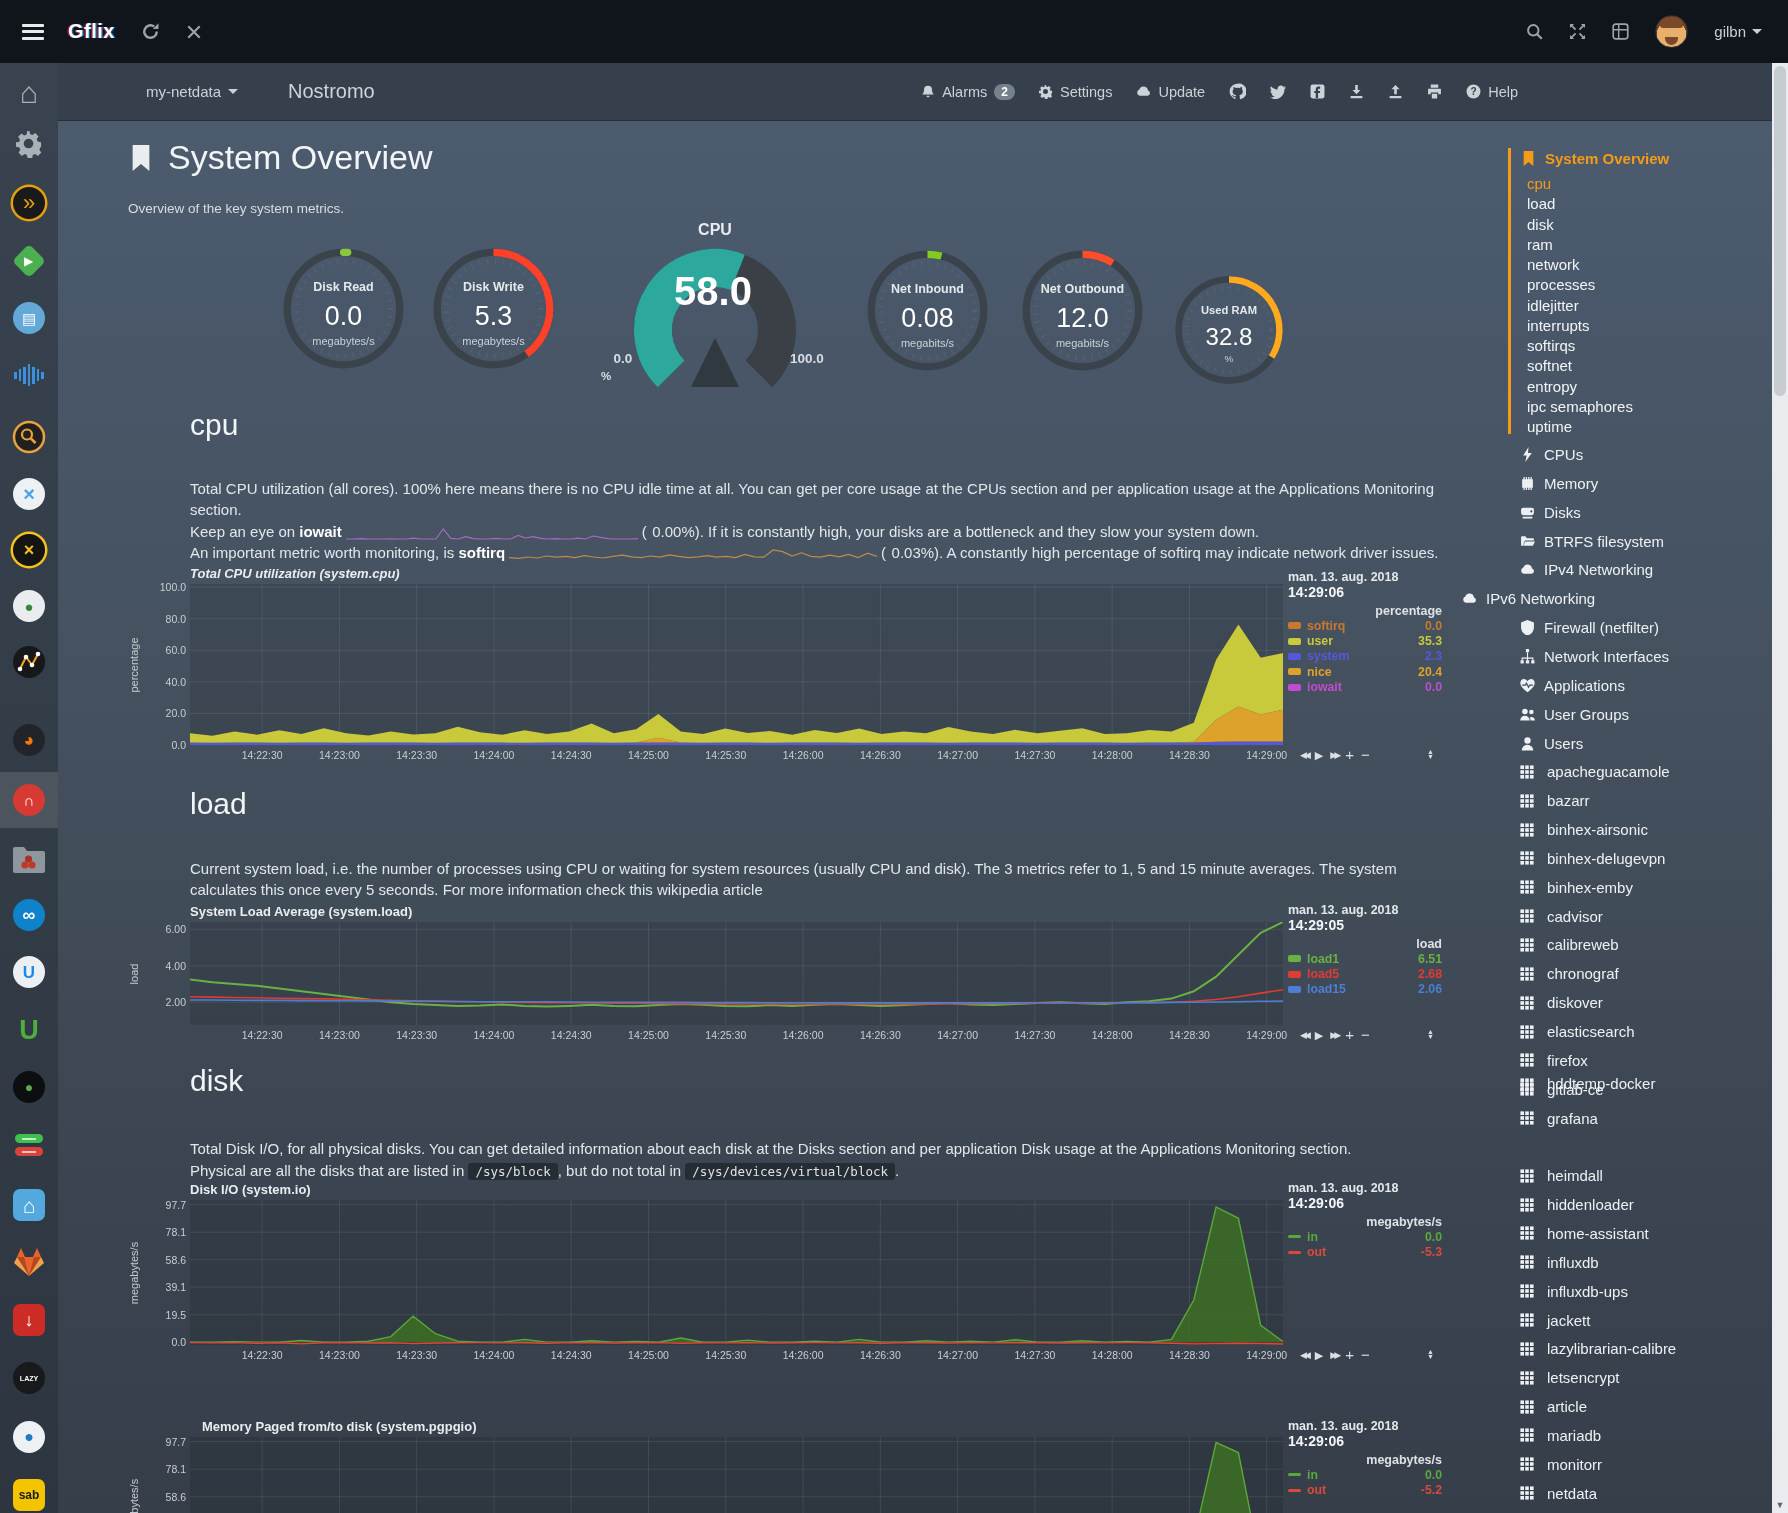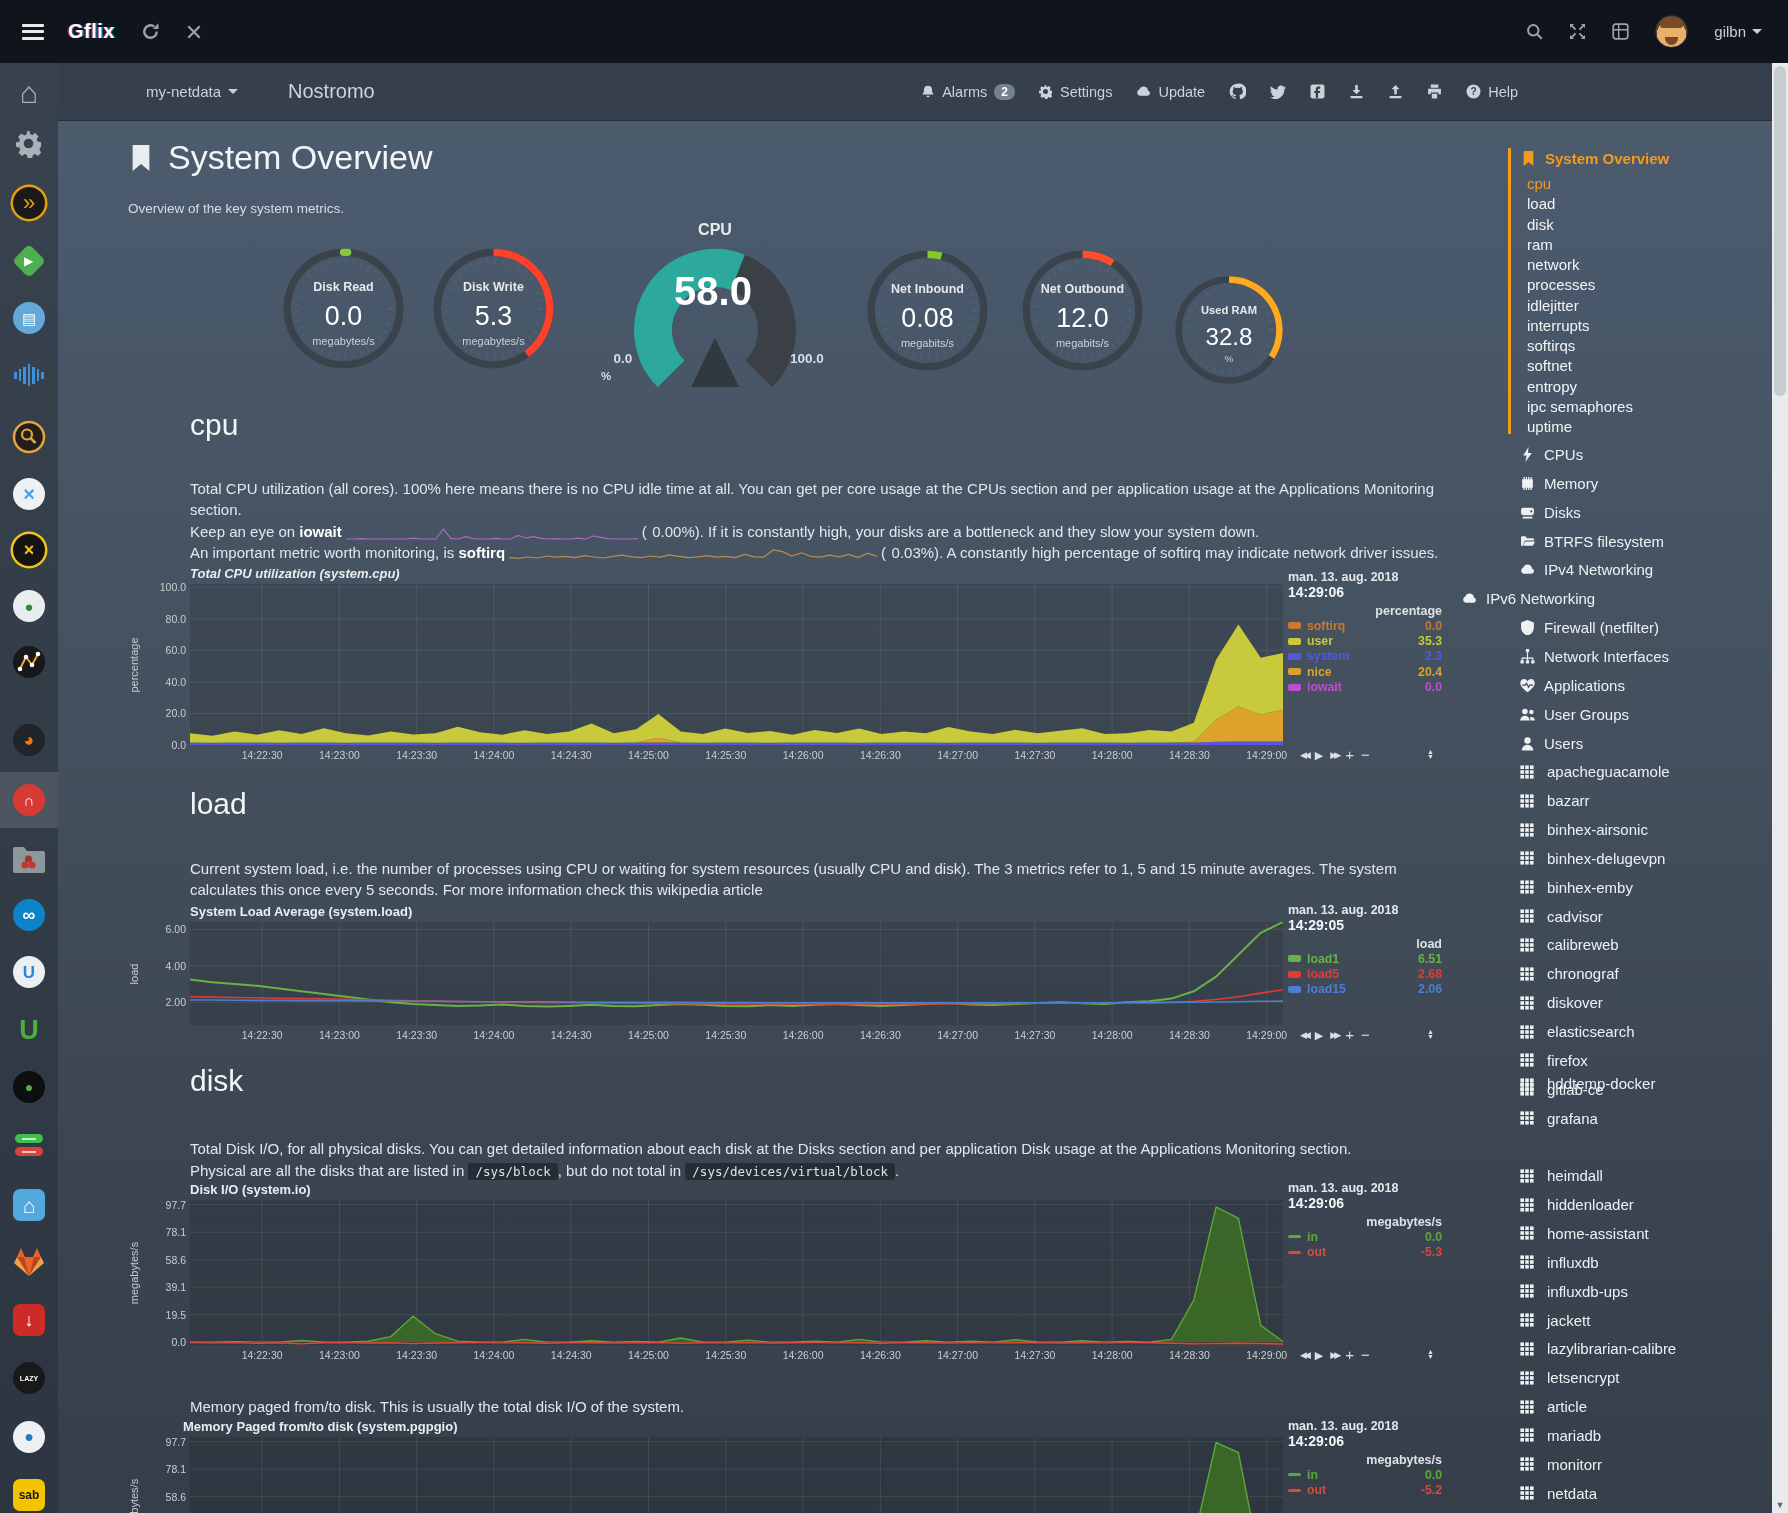--- a/index.html
+++ b/index.html
@@ -440,21 +440,20 @@
   <div class="abs sec-h" style="left:190px;top:787px">load</div>
   <div class="abs desc" style="left:190px;top:858px">
     <span>Current system load, i.e. the number of processes using CPU or waiting for system resources (usually CPU and disk). The 3 metrics refer to 1, 5 and 15 minute averages. The system calculates this once every 5 seconds. For more information check </span><span class="wlink">this wikipedia article</span>
   </div>
 
   <div class="abs sec-h" style="left:190px;top:1064px">disk</div>
   <div class="abs desc" style="left:190px;top:1138px"><span>Total Disk I/O, for all physical disks. You can get detailed information about each disk at the Disks section and per application Disk usage at the Applications Monitoring section.</span></div>
   <div class="abs desc nowrap" style="left:190px;top:1160px">
     <span>Physical are all the disks that are listed in </span><span class="code">/sys/block</span><span>, but do not total in </span><span class="code">/sys/devices/virtual/block</span><span>.</span>
   </div>
-  <div class="abs desc" style="left:190px;top:1396px">Memory paged from/to disk. This is usually the total disk I/O of the system.</div>
 
   <div id="charts">
       <div>
         <div class="c-title" style="left: 190px; top: 566px; font-style: italic;">Total CPU utilization (system.cpu)</div>
         <div class="c-ylabel" style="left: 134px; top: 664.5px;">percentage</div>
         <div class="ytick" style="left: 138px; top: 739px;">0.0</div>
         <div class="ytick" style="left: 138px; top: 707.431px;">20.0</div>
         <div class="ytick" style="left: 138px; top: 675.863px;">40.0</div>
         <div class="ytick" style="left: 138px; top: 644.294px;">60.0</div>
         <div class="ytick" style="left: 138px; top: 612.725px;">80.0</div>
@@ -684,21 +683,21 @@
         <div class="ctools" style="left: 1300px; top: 1346px;">
           <span class="ct" style="font-size: 9px; letter-spacing: -3px;">◀◀</span>
           <span class="ct" style="font-size: 11px; letter-spacing: 0px;">▶</span>
           <span class="ct" style="font-size: 9px; letter-spacing: -3px;">▶▶</span>
           <span class="ct" style="font-size: 15px; letter-spacing: 0px;">+</span>
           <span class="ct" style="font-size: 15px; letter-spacing: 0px;">−</span>
         </div>
         <div class="rsz" style="left: 1427px; top: 1349px;">▲<br>▼</div>
       </div>
       <div>
-        <div class="c-title" style="left: 183px; top: 1419px; text-align: right;">Memory Paged from/to disk (system.pgpgio)</div>
+        <div class="c-title" style="left: 202px; top: 1419px; text-align: right;">Memory Paged from/to disk (system.pgpgio)</div>
         <div class="c-ylabel" style="left: 134px; top: 1509.5px;">megabytes/s</div>
         <div class="ytick" style="left: 138px; top: 1490.69px;">58.6</div>
         <div class="ytick" style="left: 138px; top: 1463.24px;">78.1</div>
         <div class="ytick" style="left: 138px; top: 1435.65px;">97.7</div>
         <div class="abs" style="left: 190px; top: 1437px;">
           <svg width="1093" height="145" viewBox="0 0 1093 145">
             <rect width="1093" height="145" fill="rgba(0,0,0,0.12)"></rect>
             <line x1="72.1" y1="0" x2="72.1" y2="145" stroke="rgba(255,255,255,0.09)"></line>
             <line x1="149.4" y1="0" x2="149.4" y2="145" stroke="rgba(255,255,255,0.09)"></line>
             <line x1="226.7" y1="0" x2="226.7" y2="145" stroke="rgba(255,255,255,0.09)"></line>

